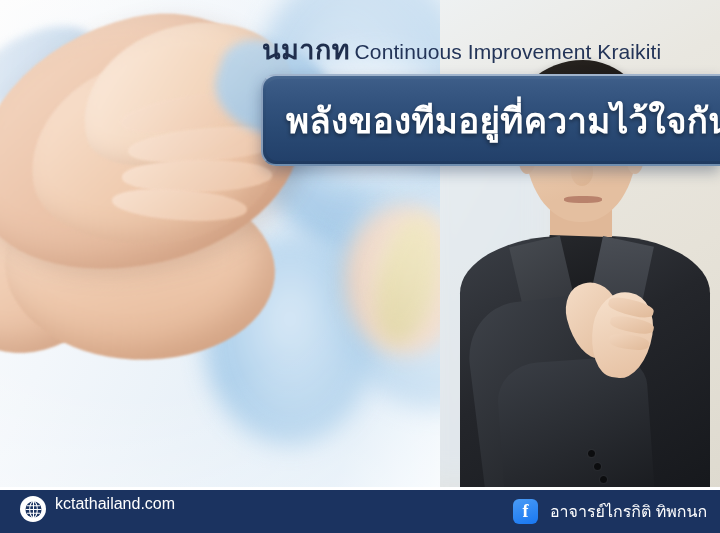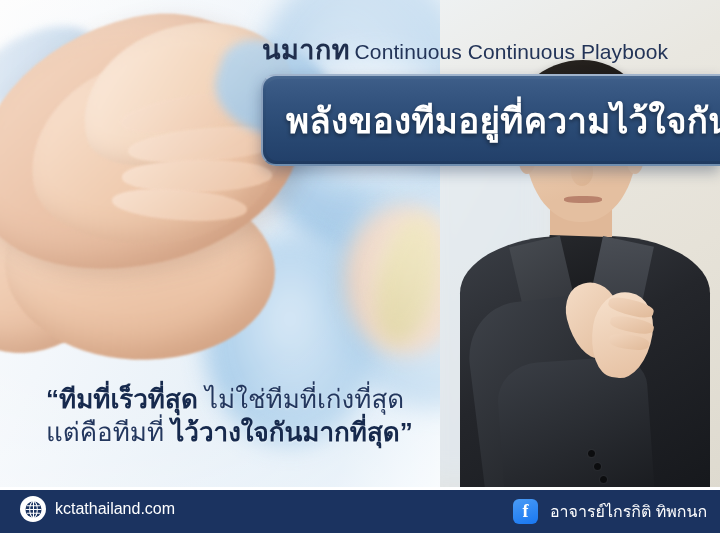--- a/index.html
+++ b/index.html
@@ -151,21 +151,21 @@
   .kk-k{position:absolute;left:0px;top:38px;width:46px;height:46px;}
   .kk-text{position:absolute;left:30px;top:49px;font-size:22px;font-weight:bold;
      color:#e8621f;font-style:italic;letter-spacing:-.4px;font-family:"Liberation Serif",serif;}
 
   .logo-kct{position:absolute;left:105px;top:10px;width:140px;height:76px;}
   .kct-text{position:absolute;left:0;top:52px;width:140px;text-align:center;
      font-size:19px;font-weight:bold;color:#1d2f4f;letter-spacing:.3px;}
 
   
   .footer{position:absolute;left:0;top:490px;width:720px;height:43px;background:#1b3360;}
-  .f-left{position:absolute;left:20px;top:6px;display:flex;align-items:center;gap:9px;}
+  .f-left{position:absolute;left:20px;top:6px;display:flex;align-items:flex-start;gap:9px;}
   .globe-badge{width:26px;height:26px;border-radius:50%;background:#fff;display:flex;
      align-items:center;justify-content:center;}
   .f-site{font-size:16px;color:#ffffff;line-height:1.05;font-weight:400;}
   .f-tag{font-size:11px;color:#cdd8e8;line-height:1.2;margin-top:1px;}
   .f-right{position:absolute;left:513px;top:9px;display:flex;align-items:center;gap:12px;}
   .fb-badge{width:25px;height:25px;border-radius:6px;
      background:linear-gradient(160deg,#4a9bf5,#1877f2);display:flex;align-items:center;
      justify-content:center;color:#fff;font-weight:bold;font-size:18px;
      font-family:"Liberation Serif",serif;}
   .f-name{font-size:16px;color:#ffffff;}
@@ -228,37 +228,29 @@
     <div class="m-fing mf3"></div>
     <div class="m-btn" style="left:148px;top:450px;"></div>
     <div class="m-btn" style="left:154px;top:463px;"></div>
     <div class="m-btn" style="left:160px;top:476px;"></div>
   </div>
 
 
 
   <div class="header-line">
     <span class="hdr-th">นมากท</span>
-    <span class="hdr-en">Continuous Continuous Playbook</span>
+    <span class="hdr-en">Continuous Improvement Kraikiti</span>
   </div>
 
   <div class="banner">
     <div class="banner-inner">
       <span class="banner-text">พลังของทีมอยู่ที่ความไว้ใจกัน</span>
     </div>
   </div>
 
-  <div class="quote">
-    <div class="q-line">
-      <span class="q-b">“</span><span class="q-b">ทีมที่เร็วที่สุด</span><span class="q-r"> ไม่ใช่ทีมที่เก่งที่สุด</span>
-    </div>
-    <div class="q-line">
-      <span class="q-r">แต่คือทีมที่ </span><span class="q-b">ไว้วางใจกันมากที่สุด</span><span class="q-b">”</span>
-    </div>
-  </div>
 
   <div class="f-gap"></div>
   <div class="footer">
     <div class="f-left">
       <div class="globe-badge">
         <svg width="19" height="19" viewBox="0 0 20 20">
           <circle cx="10" cy="10" r="8.5" fill="#1b3360"></circle>
           <ellipse cx="10" cy="10" rx="4" ry="8.5" fill="none" stroke="#ffffff" stroke-width="1.1"></ellipse>
           <path d="M1.5 10 H18.5 M3 6 H17 M3 14 H17 M10 1.5 V18.5" stroke="#ffffff" stroke-width="1.1" fill="none"></path>
         </svg>

